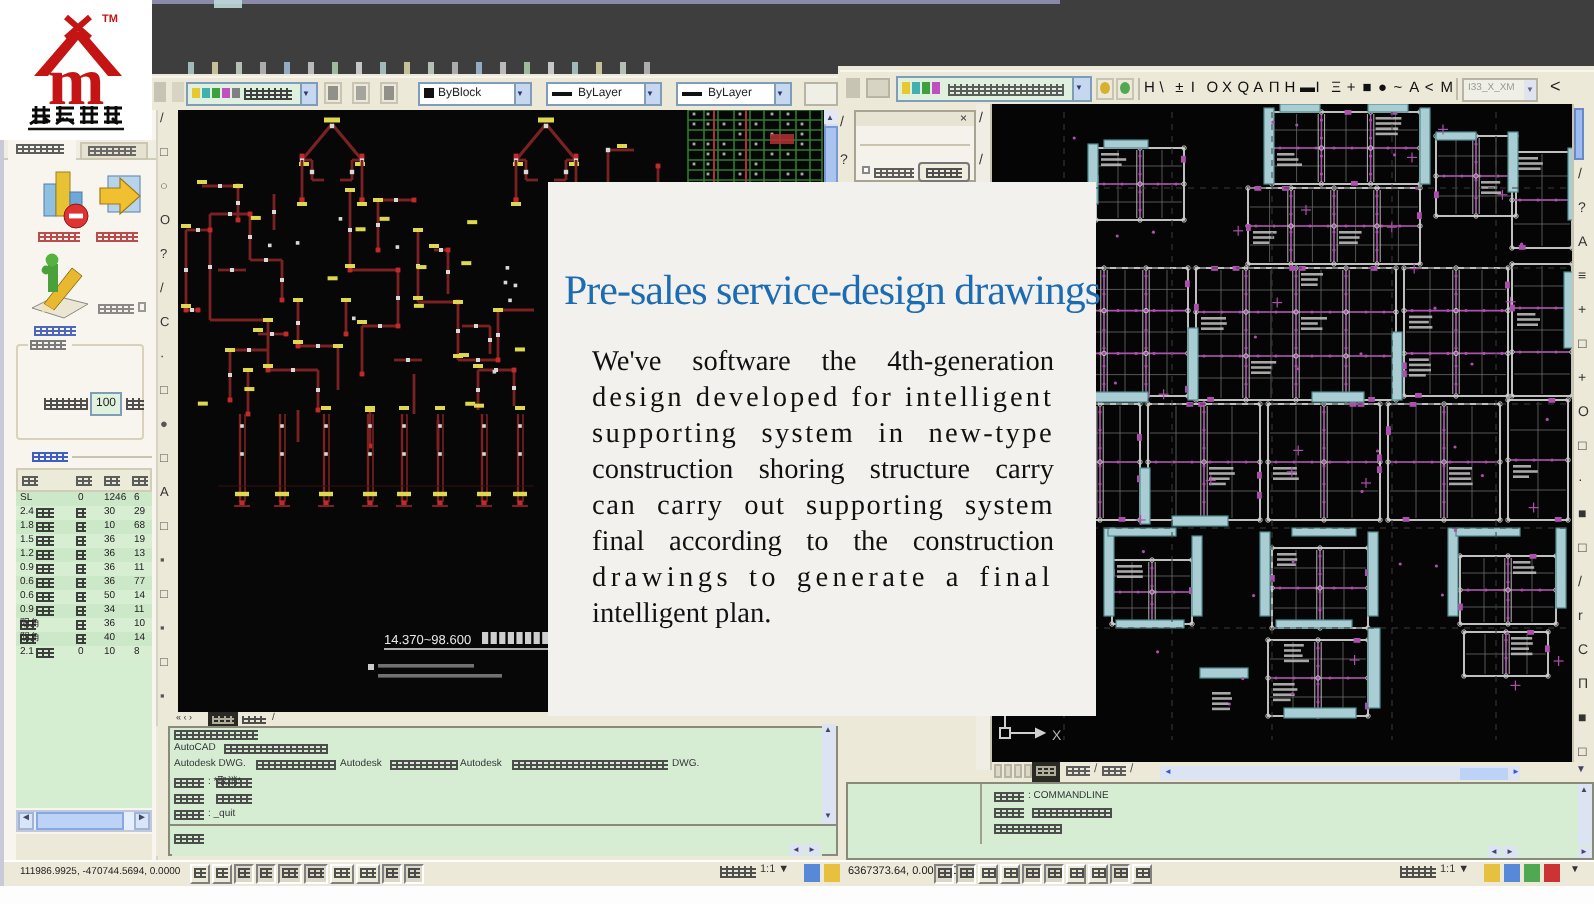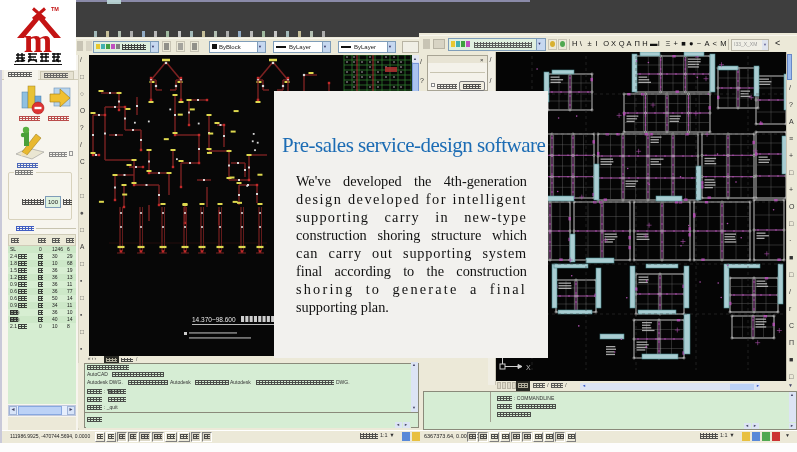--- a/index.html
+++ b/index.html
@@ -1778,20 +1778,20 @@
 <div style="position:absolute;left:700px;top:433px;width:18px;height:6px;background-image:repeating-linear-gradient(90deg,#333 0 1px,transparent 1px 3px),repeating-linear-gradient(0deg,#333 0 1px,transparent 1px 2px);opacity:.85"></div>
 <div style="position:absolute;left:720px;top:433px;font:5.5px 'Liberation Sans',sans-serif;color:#333;white-space:nowrap;line-height:5.5px;">1:1 ▼</div>
 <div style="position:absolute;left:742px;top:432px;width:8px;height:9px;background:#e8c040;"></div>
 <div style="position:absolute;left:752px;top:432px;width:8px;height:9px;background:#5888d8;"></div>
 <div style="position:absolute;left:762px;top:432px;width:8px;height:9px;background:#50a850;"></div>
 <div style="position:absolute;left:772px;top:432px;width:8px;height:9px;background:#cc3333;"></div>
 <div style="position:absolute;left:785px;top:433px;font:5px 'Liberation Sans',sans-serif;color:#333;white-space:nowrap;line-height:5px;">▼</div>
 <div style="position:absolute;left:0px;top:443px;width:797px;height:9px;background:#fdfdfd;"></div>
 <div style="position:absolute;left:274px;top:91px;width:274px;height:267px;background:#f2f1ee;"></div>
 <div style="position:absolute;left:274px;top:91px;width:274px;height:267px;"></div>
-<div style="position:absolute;left:282px;top:133px;font:21px 'Liberation Serif',serif;color:#1c6cb4;white-space:nowrap;letter-spacing:-0.5px;">Pre-sales service-design software</div>
-<div style="position:absolute;left:296px;top:172.5px;width:231px;height:18px;font:14.3px 'Liberation Serif',serif;color:#111;letter-spacing:0px;text-align:justify;text-align-last:justify;white-space:nowrap;">We've developed the 4th-generation</div>
+<div style="position:absolute;left:282px;top:133px;font:21px 'Liberation Serif',serif;color:#1c6cb4;white-space:nowrap;letter-spacing:-0.5px;">Pre-sales service-design drawings</div>
+<div style="position:absolute;left:296px;top:172.5px;width:231px;height:18px;font:14.3px 'Liberation Serif',serif;color:#111;letter-spacing:0px;text-align:justify;text-align-last:justify;white-space:nowrap;">We've software the 4th-generation</div>
 <div style="position:absolute;left:296px;top:190.5px;width:231px;height:18px;font:14.3px 'Liberation Serif',serif;color:#111;letter-spacing:1.5px;text-align:justify;text-align-last:justify;white-space:nowrap;">design developed for intelligent</div>
-<div style="position:absolute;left:296px;top:208.5px;width:231px;height:18px;font:14.3px 'Liberation Serif',serif;color:#111;letter-spacing:1.2px;text-align:justify;text-align-last:justify;white-space:nowrap;">supporting carry in new-type</div>
-<div style="position:absolute;left:296px;top:226.5px;width:231px;height:18px;font:14.3px 'Liberation Serif',serif;color:#111;letter-spacing:0px;text-align:justify;text-align-last:justify;white-space:nowrap;">construction shoring structure which</div>
+<div style="position:absolute;left:296px;top:208.5px;width:231px;height:18px;font:14.3px 'Liberation Serif',serif;color:#111;letter-spacing:1.2px;text-align:justify;text-align-last:justify;white-space:nowrap;">supporting system in new-type</div>
+<div style="position:absolute;left:296px;top:226.5px;width:231px;height:18px;font:14.3px 'Liberation Serif',serif;color:#111;letter-spacing:0px;text-align:justify;text-align-last:justify;white-space:nowrap;">construction shoring structure carry</div>
 <div style="position:absolute;left:296px;top:244.5px;width:231px;height:18px;font:14.3px 'Liberation Serif',serif;color:#111;letter-spacing:0.8px;text-align:justify;text-align-last:justify;white-space:nowrap;">can carry out supporting system</div>
 <div style="position:absolute;left:296px;top:262.5px;width:231px;height:18px;font:14.3px 'Liberation Serif',serif;color:#111;letter-spacing:0px;text-align:justify;text-align-last:justify;white-space:nowrap;">final according to the construction</div>
-<div style="position:absolute;left:296px;top:280.5px;width:231px;height:18px;font:14.3px 'Liberation Serif',serif;color:#111;letter-spacing:2.2px;text-align:justify;text-align-last:justify;white-space:nowrap;">shoring to generate a final</div>
-<div style="position:absolute;left:296px;top:298.5px;width:231px;height:18px;font:14.3px 'Liberation Serif',serif;color:#111;letter-spacing:0px;white-space:nowrap;">supporting plan.</div>
+<div style="position:absolute;left:296px;top:280.5px;width:231px;height:18px;font:14.3px 'Liberation Serif',serif;color:#111;letter-spacing:2.2px;text-align:justify;text-align-last:justify;white-space:nowrap;">drawings to generate a final</div>
+<div style="position:absolute;left:296px;top:298.5px;width:231px;height:18px;font:14.3px 'Liberation Serif',serif;color:#111;letter-spacing:0px;white-space:nowrap;">intelligent plan.</div>
 </body></html>

